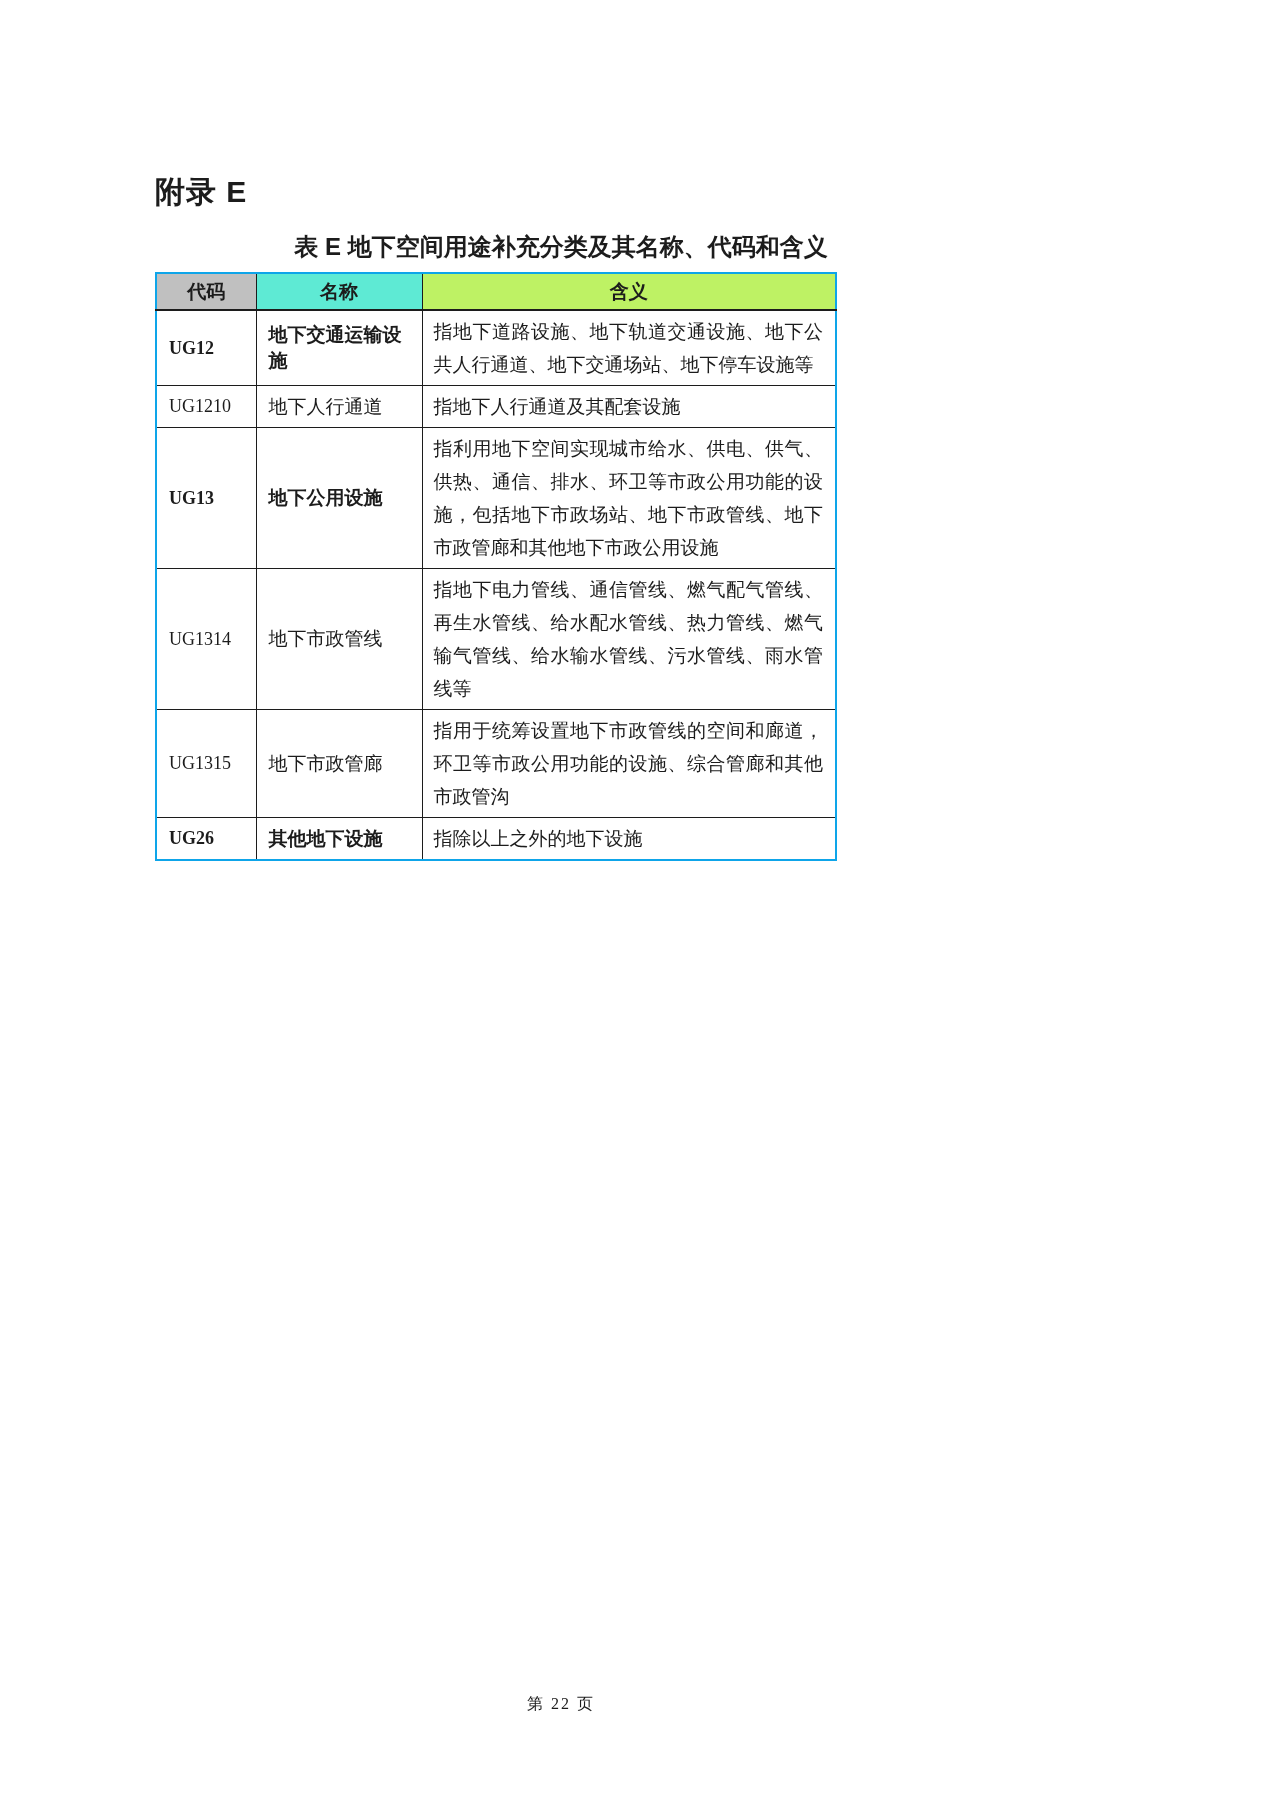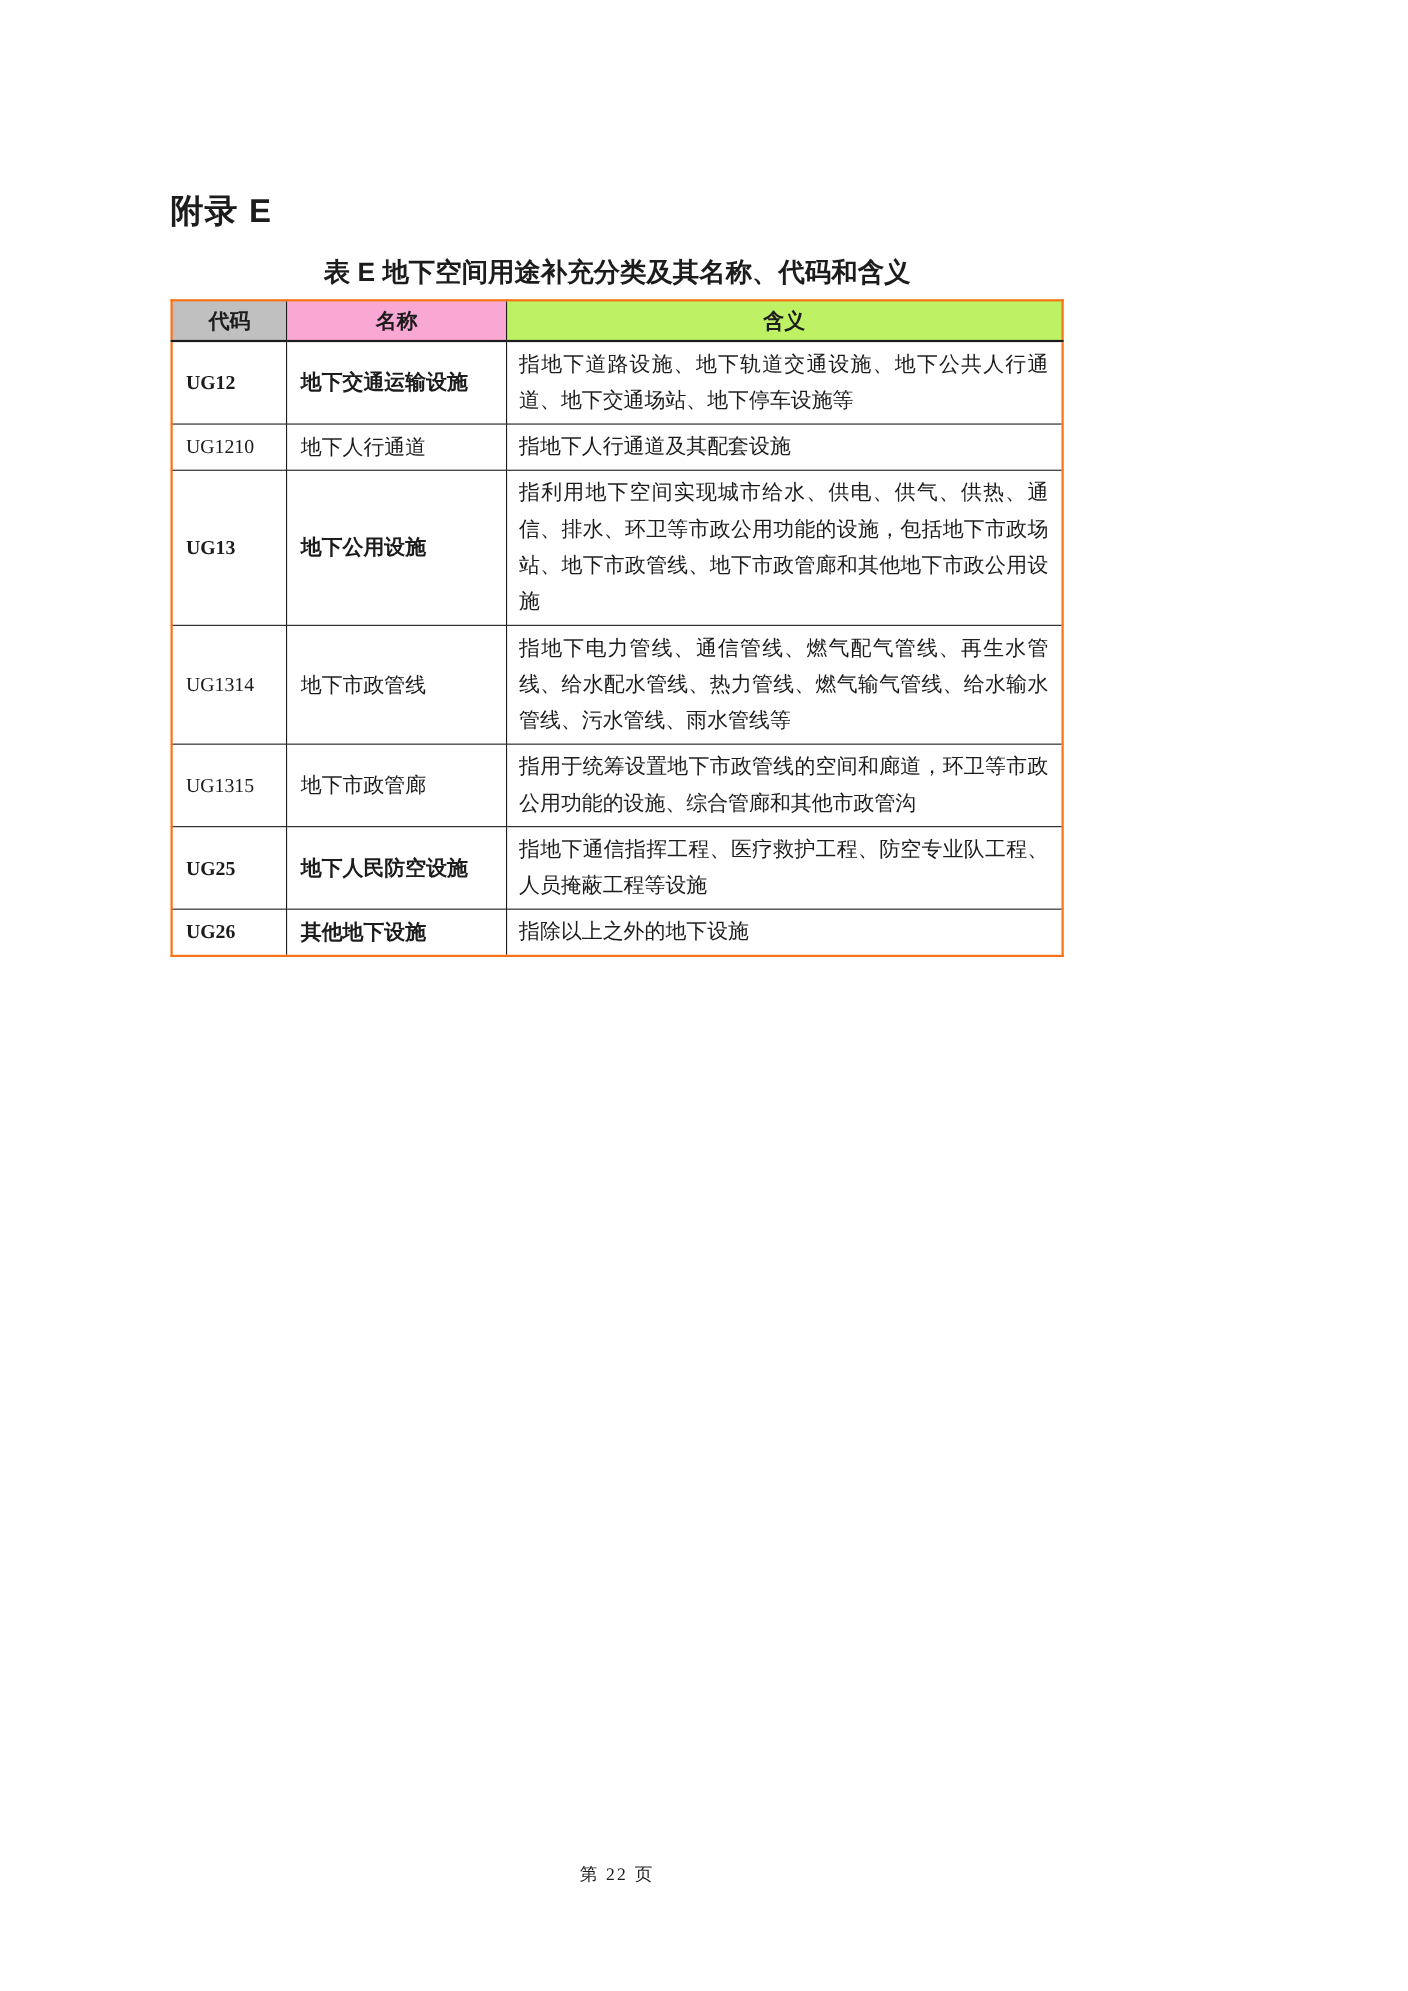--- a/index.html
+++ b/index.html
@@ -33,23 +33,23 @@
   }
   .table-caption {
     margin-top: 18px;
     text-align: center;
     font-size: 24px;
     font-weight: bold;
     font-family: "Liberation Sans", "DejaVu Sans", sans-serif;
   }
   table.cls-table {
     margin-top: 9px;
-    width: 812px;
+    width: 682px;
     border-collapse: collapse;
-    border: 2px solid #f97316;
+    border: 2px solid #0ea5e9;
     font-size: 19px;
   }
   .cls-table th, .cls-table td {
     border: 1px solid #1c1c1c;
     vertical-align: middle;
   }
   .cls-table thead th {
     height: 37px;
     text-align: center;
     font-weight: bold;
@@ -97,21 +97,21 @@
 
   <h1 class="appendix-title">附录 E</h1>
 
 
   <div class="table-caption">表 E 地下空间用途补充分类及其名称、代码和含义</div>
 
   <table class="cls-table">
     <thead>
       <tr>
         <th class="col-code" style="background: rgb(192, 192, 192);">代码</th>
-        <th class="col-name" style="background: #f9a8d4;">名称</th>
+        <th class="col-name" style="background: #5eead4;">名称</th>
         <th class="col-mean" style="background: #bef264;">含义</th>
       </tr>
     </thead>
     <tbody>
 
         <tr class="em">
           <td class="cell-code">UG12</td>
           <td class="cell-name">地下交通运输设施</td>
           <td class="cell-mean">指地下道路设施、地下轨道交通设施、地下公共人行通道、地下交通场站、地下停车设施等</td>
         </tr>
@@ -133,25 +133,20 @@
           <td class="cell-name">地下市政管线</td>
           <td class="cell-mean">指地下电力管线、通信管线、燃气配气管线、再生水管线、给水配水管线、热力管线、燃气输气管线、给水输水管线、污水管线、雨水管线等</td>
         </tr>
 
         <tr>
           <td class="cell-code">UG1315</td>
           <td class="cell-name">地下市政管廊</td>
           <td class="cell-mean">指用于统筹设置地下市政管线的空间和廊道，环卫等市政公用功能的设施、综合管廊和其他市政管沟</td>
         </tr>
 
-        <tr class="em">
-          <td class="cell-code">UG25</td>
-          <td class="cell-name">地下人民防空设施</td>
-          <td class="cell-mean">指地下通信指挥工程、医疗救护工程、防空专业队工程、人员掩蔽工程等设施</td>
-        </tr>
 
         <tr class="em">
           <td class="cell-code">UG26</td>
           <td class="cell-name">其他地下设施</td>
           <td class="cell-mean">指除以上之外的地下设施</td>
         </tr>
       </tbody>
   </table>
 
   <div class="page-footer">第 22 页</div>

